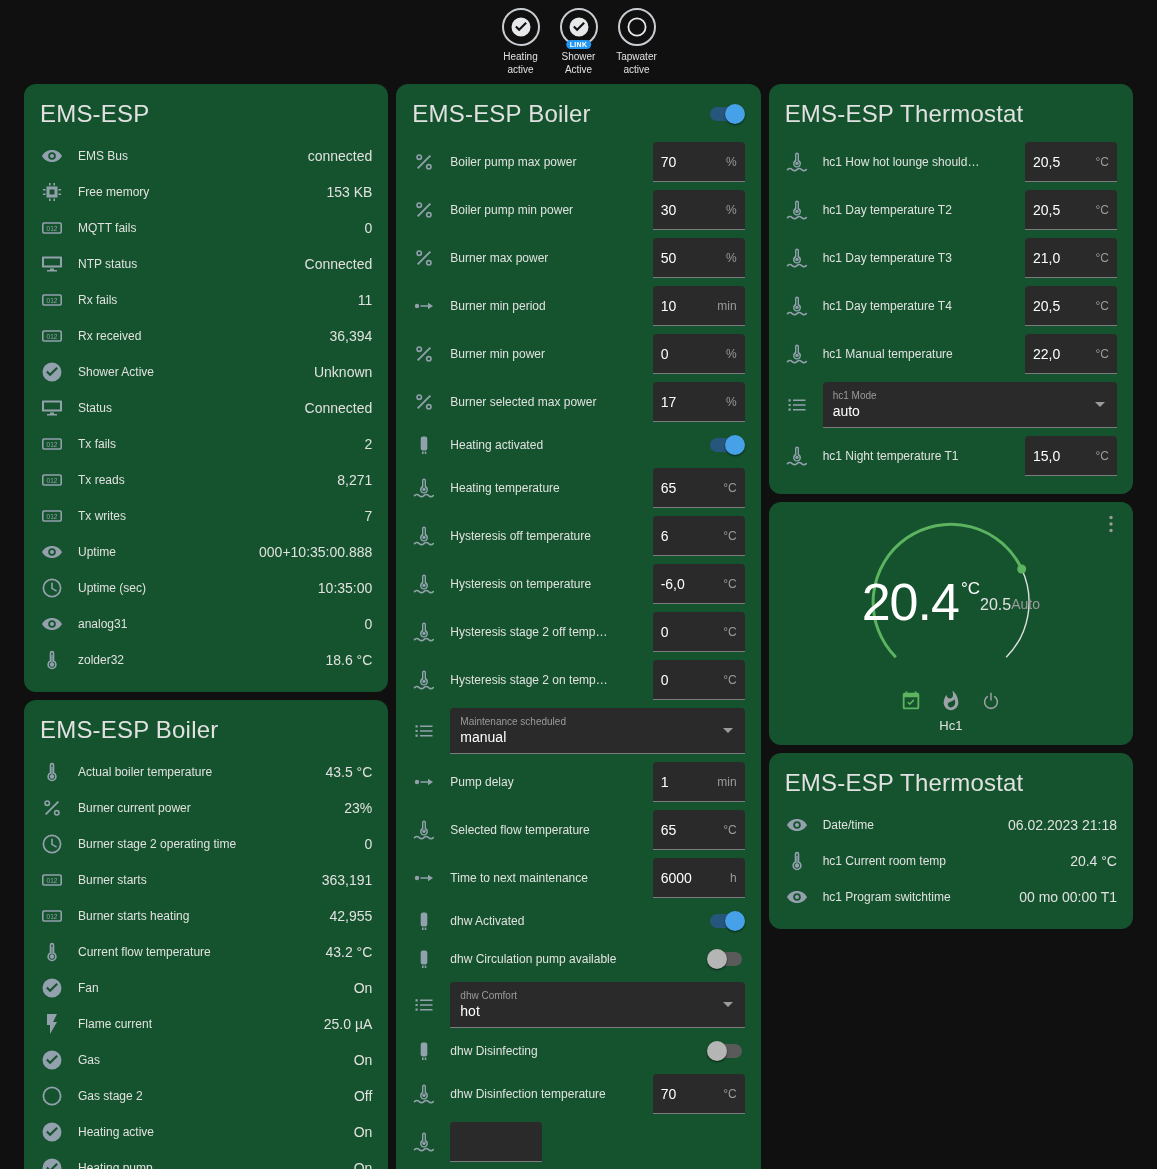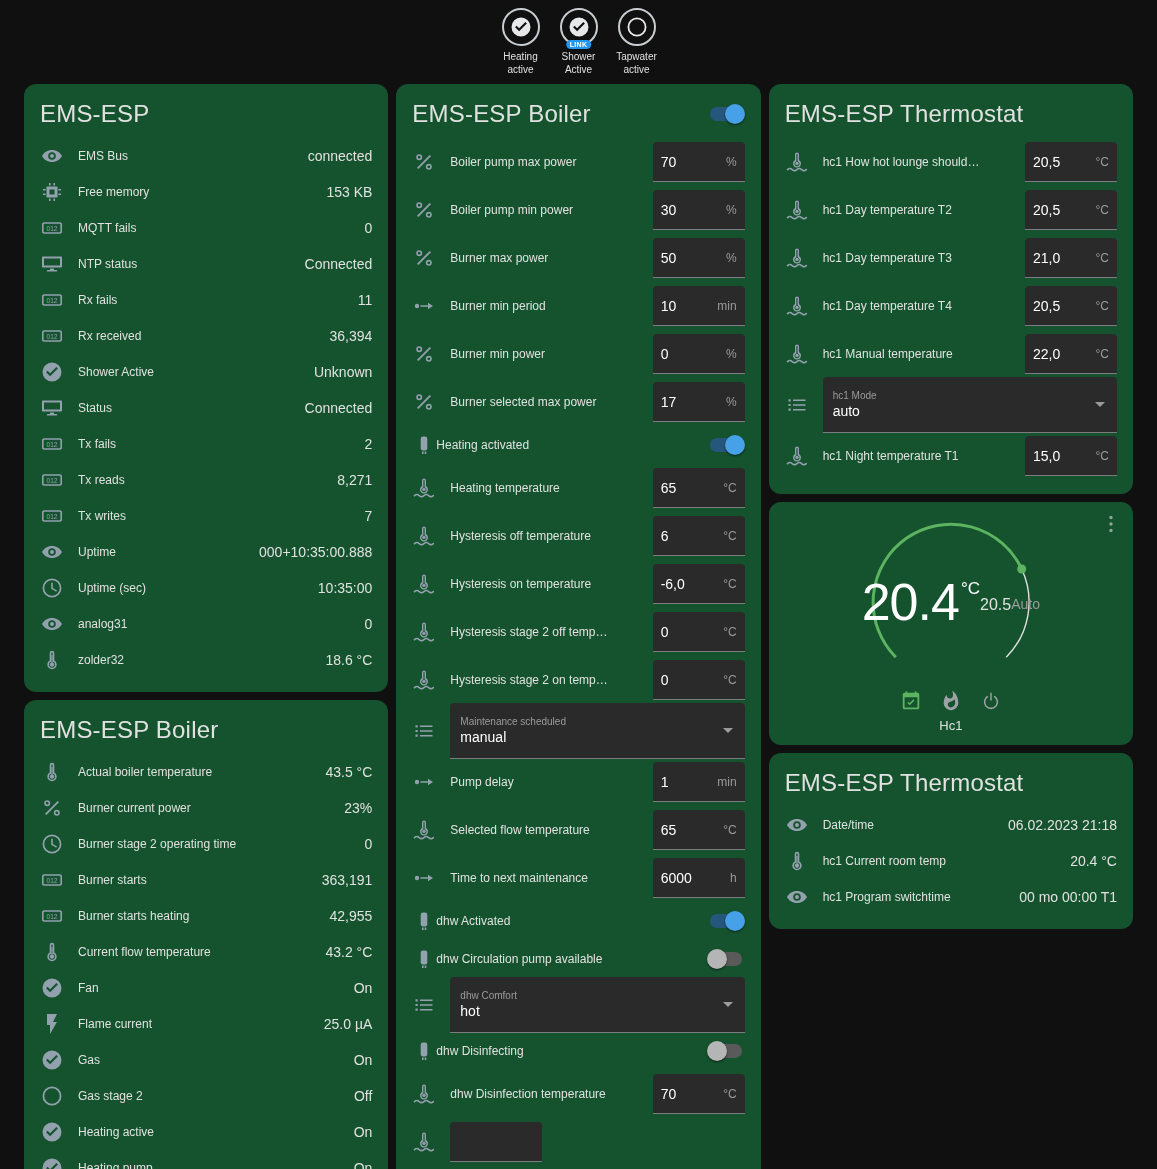--- a/index.html
+++ b/index.html
@@ -19,33 +19,33 @@
   .columns{display:flex;gap:8px;padding:0 24px;align-items:flex-start}
   .col{flex:1;min-width:0;display:flex;flex-direction:column;gap:8px}
   .card{background:#14532d;border-radius:12px;padding:12px 16px 14px}
   .card h2{font-size:24px;font-weight:400;color:#e1e1e1;padding:4px 0 10px;letter-spacing:.2px;white-space:nowrap;overflow:hidden;text-overflow:ellipsis}
   .cardhead{display:flex;align-items:center;justify-content:space-between;padding:4px 0 10px}
   .cardhead h2{padding:0}
 
   
   .srow{display:flex;align-items:center;gap:14px;height:36px;cursor:pointer}
   .nrow{display:flex;align-items:center;gap:14px;height:48px}
-  .trow{display:flex;align-items:center;gap:0;height:38px}
+  .trow{display:flex;align-items:center;gap:14px;height:38px}
   .selrow{display:flex;align-items:center;gap:14px;height:54px}
   .icon{width:24px;height:24px;flex:0 0 24px;color:#93a0ad}
   .lbl{flex:1;font-size:12px;color:#e1e1e1;white-space:nowrap;overflow:hidden;text-overflow:ellipsis}
   .val{font-size:14px;color:#e1e1e1;white-space:nowrap}
 
   
   .numbox{width:92px;height:40px;background:#2a2a2a;border-radius:4px 4px 0 0;border-bottom:1px solid #7b7b80;display:flex;align-items:center;justify-content:space-between;padding:0 8px;flex:0 0 auto;cursor:text}
   .nval{font-size:14px;color:#fff}
   .nunit{font-size:12px;color:#9b9b9b;margin-left:6px}
 
   
-  .selbox{flex:1;height:56px;background:#2a2a2a;border-radius:4px 4px 0 0;border-bottom:1px solid #7b7b80;display:flex;align-items:center;justify-content:space-between;padding:4px 12px 4px 10px;cursor:pointer}
+  .selbox{flex:1;height:46px;background:#2a2a2a;border-radius:4px 4px 0 0;border-bottom:1px solid #7b7b80;display:flex;align-items:center;justify-content:space-between;padding:4px 12px 4px 10px;cursor:pointer}
   .selcol{display:flex;flex-direction:column;justify-content:center;gap:2px;min-width:0}
   .sellbl{font-size:10px;color:#9b9b9b}
   .selval{font-size:14px;color:#fff}
   .caret{width:0;height:0;border-left:5px solid transparent;border-right:5px solid transparent;border-top:5px solid #9b9b9b;flex:0 0 auto}
 
   
   .toggle{position:relative;width:38px;height:20px;flex:0 0 auto;cursor:pointer}
   .toggle .track{position:absolute;left:3px;right:3px;top:3px;height:14px;border-radius:7px;background:#5a5a5a}
   .toggle .thumb{position:absolute;top:0;left:0;width:20px;height:20px;border-radius:50%;background:#b5b5b5;box-shadow:0 1px 2px rgba(0,0,0,.6)}
   .toggle.on .track{background:#27567d}

